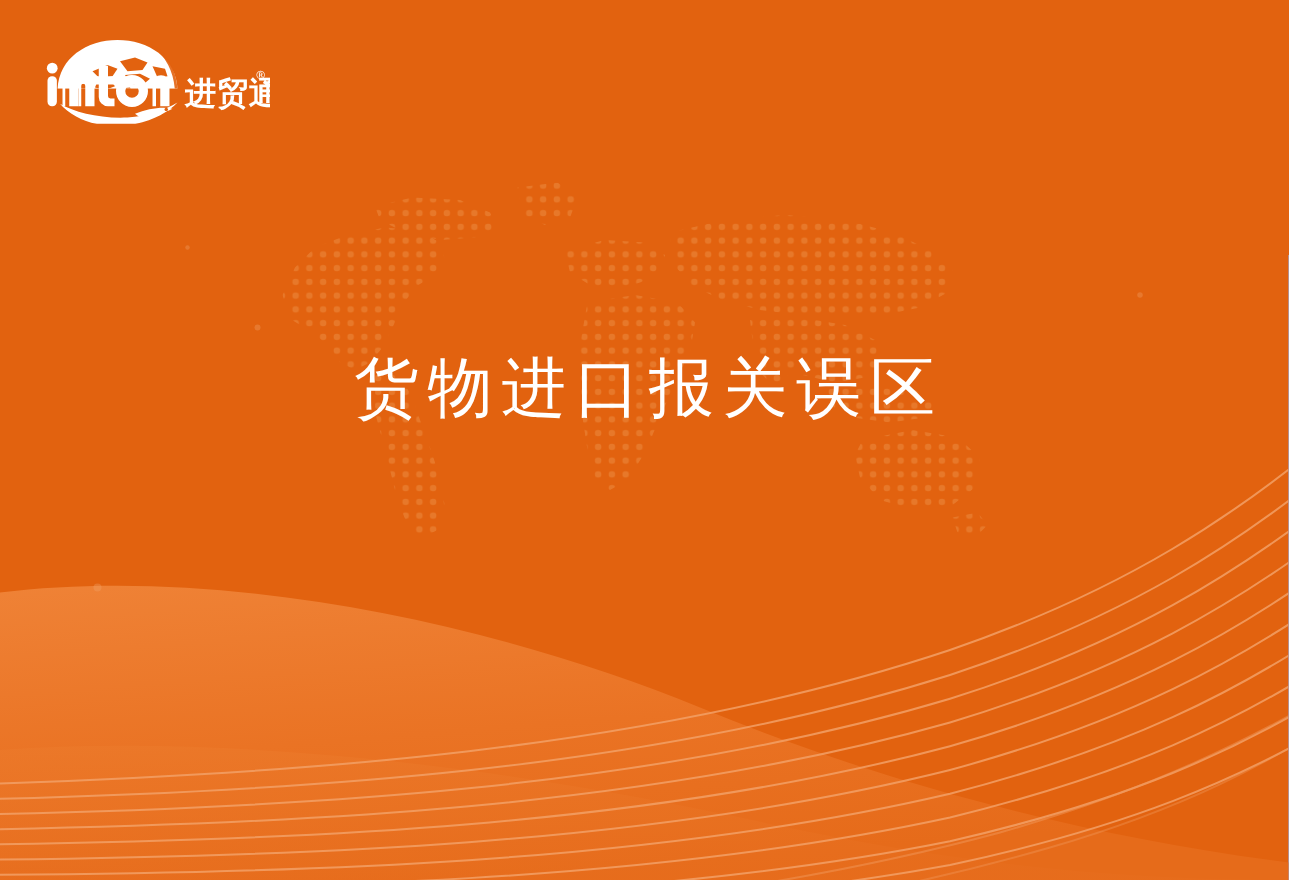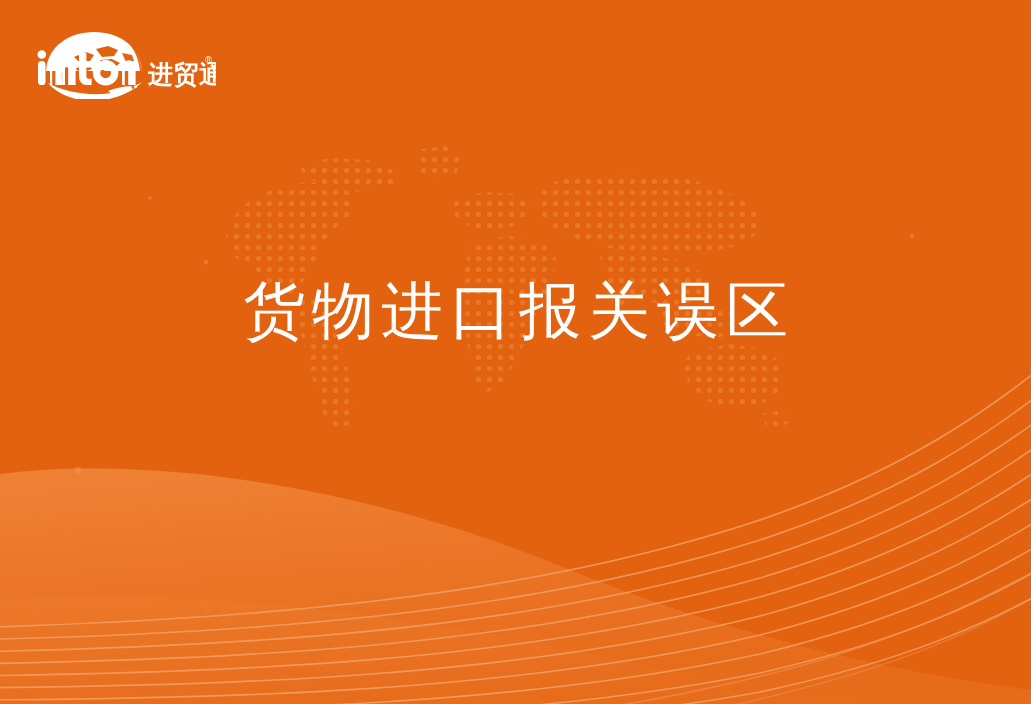--- a/index.html
+++ b/index.html
@@ -58,21 +58,21 @@
     top: 252px;
     width: 1031px;
     text-align: center;
     pointer-events: none;
   }
   .headline-line {
     display: block;
     color: #ffffff;
     font-family: "Liberation Serif", "DejaVu Serif", serif;
     font-weight: 400;
-    font-size: 62px;
+    font-size: 52px;
     line-height: 119px;
     letter-spacing: 7px;
     text-indent: 7px;
     white-space: nowrap;
   }
 </style>
 </head>
 <body>
 
 <div class="slide">

